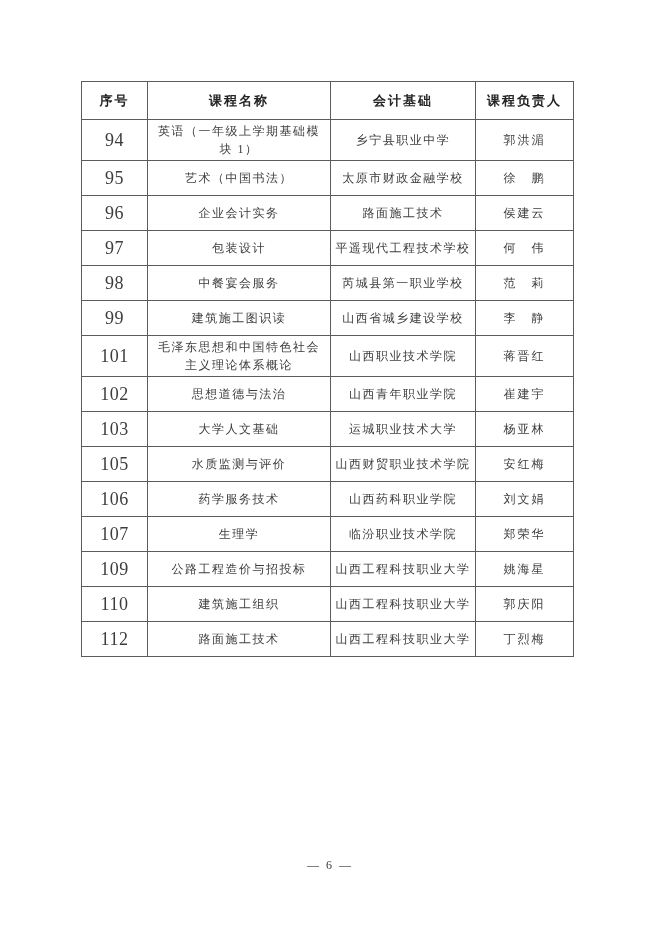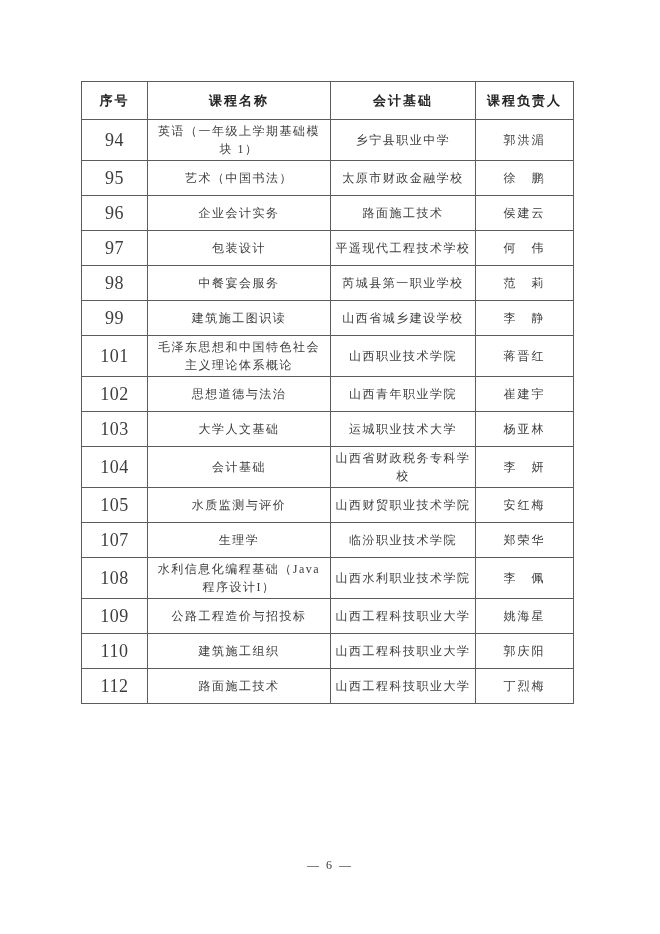--- a/index.html
+++ b/index.html
@@ -141,48 +141,42 @@
     <td class="c-leader">崔建宇</td>
   </tr>
 
   <tr>
     <td class="c-no">103</td>
     <td class="c-course">大学人文基础</td>
     <td class="c-unit">运城职业技术大学</td>
     <td class="c-leader">杨亚林</td>
   </tr>
 
-  <tr>
-    <td class="c-no">104</td>
-    <td class="c-course">会计基础</td>
-    <td class="c-unit">山西省财政税务专科学校</td>
-    <td class="c-leader">李　妍</td>
-  </tr>
 
   <tr>
     <td class="c-no">105</td>
     <td class="c-course">水质监测与评价</td>
     <td class="c-unit">山西财贸职业技术学院</td>
     <td class="c-leader">安红梅</td>
   </tr>
 
+  <tr>
+    <td class="c-no">106</td>
+    <td class="c-course">药学服务技术</td>
+    <td class="c-unit">山西药科职业学院</td>
+    <td class="c-leader">刘文娟</td>
+  </tr>
 
   <tr>
     <td class="c-no">107</td>
     <td class="c-course">生理学</td>
     <td class="c-unit">临汾职业技术学院</td>
     <td class="c-leader">郑荣华</td>
   </tr>
 
-  <tr>
-    <td class="c-no">108</td>
-    <td class="c-course">水利信息化编程基础（Java 程序设计I）</td>
-    <td class="c-unit">山西水利职业技术学院</td>
-    <td class="c-leader">李　佩</td>
-  </tr>
 
   <tr>
     <td class="c-no">109</td>
     <td class="c-course">公路工程造价与招投标</td>
     <td class="c-unit">山西工程科技职业大学</td>
     <td class="c-leader">姚海星</td>
   </tr>
 
   <tr>
     <td class="c-no">110</td>

